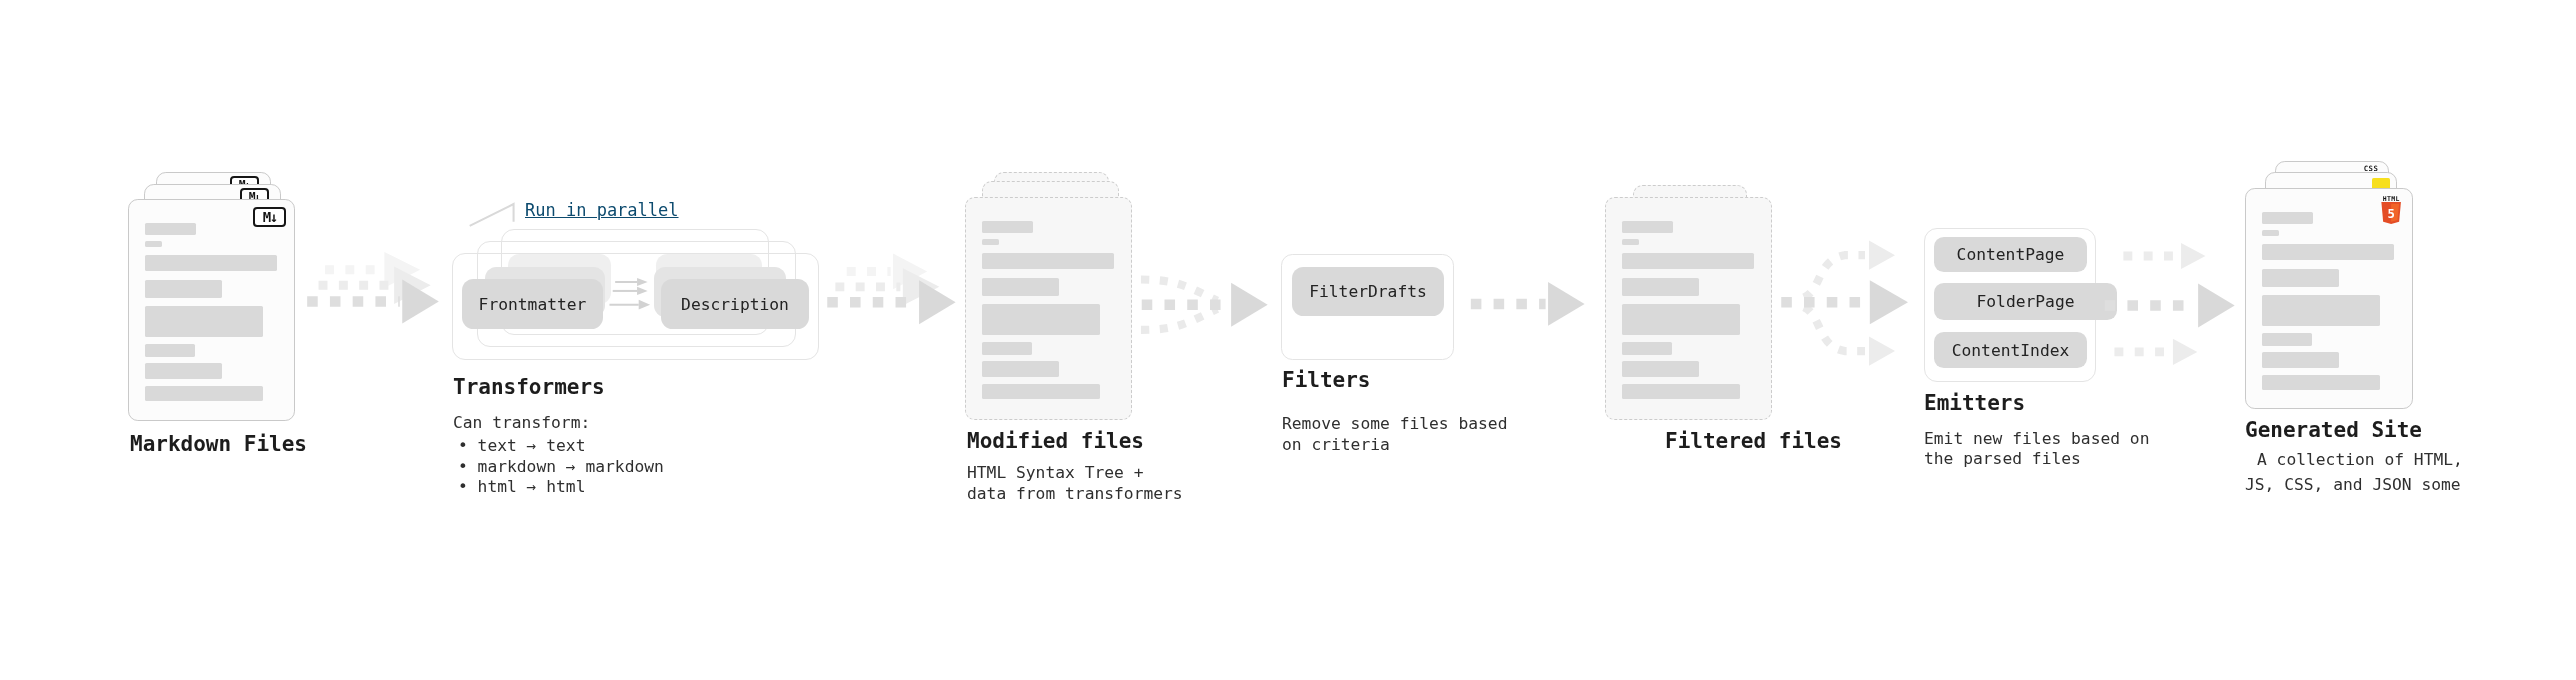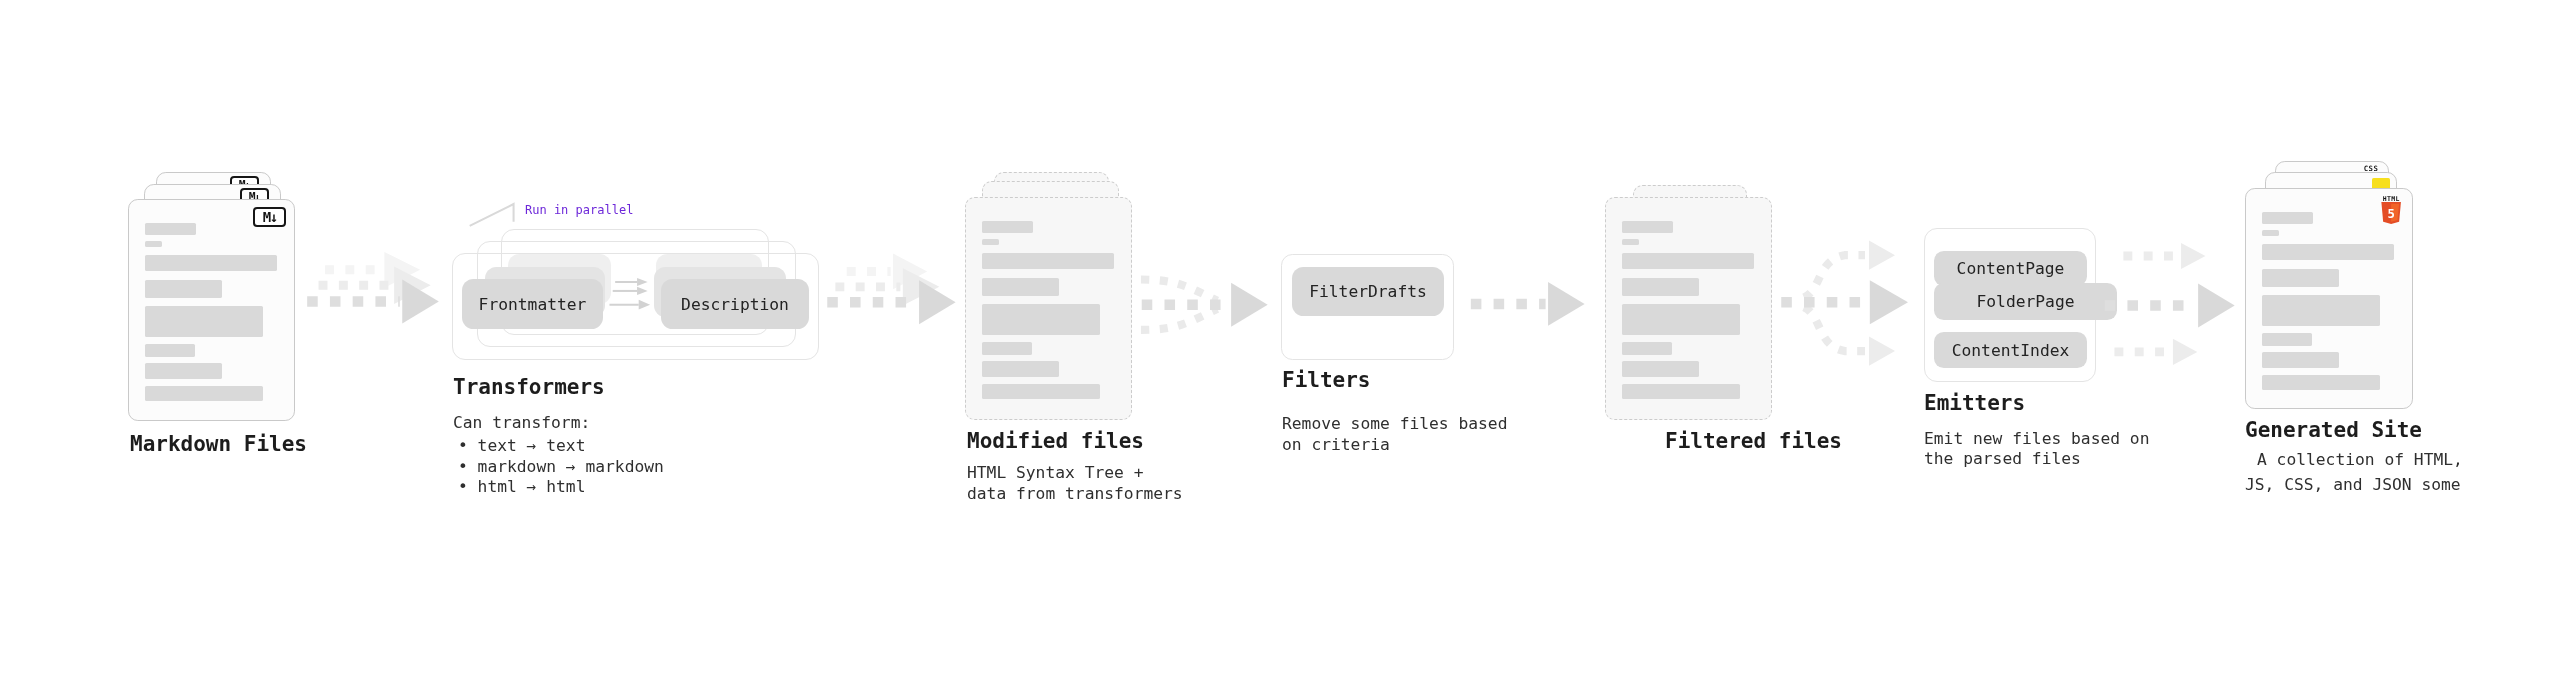--- a/index.html
+++ b/index.html
@@ -38,21 +38,21 @@
   .outline-box{position:absolute;border:1.6px solid #e4e4e4;border-radius:13px;box-sizing:border-box;background:transparent;}
   
   .pill{position:absolute;display:flex;align-items:center;justify-content:center;
     background:#d9d9d9;border-radius:11.4px;font-size:16.3px;color:#232323;white-space:nowrap;}
   .pill.ghost1{background:#e4e4e4;}
   .pill.ghost2{background:#efefef;}
   .pill.small{border-radius:9.8px;}
   
   .title{position:absolute;font-size:21px;font-weight:600;color:#1d1d1d;white-space:nowrap;line-height:24.4px;}
   .body-text{position:absolute;font-size:16.3px;color:#2f2f2f;white-space:nowrap;line-height:19.5px;}
-  .annotation{position:absolute;font-size:12px;color:#6d28d9;white-space:nowrap;line-height:19.5px;}
+  .annotation{position:absolute;font-size:17px;color:#0c4a6e;white-space:nowrap;line-height:19.5px;text-decoration:underline;}
   
   svg.overlay{position:absolute;left:0;top:0;pointer-events:none;}
   .dash-main{stroke:#dedede;stroke-width:13;stroke-dasharray:13 15;fill:none;}
   .dash-light{stroke:#ececec;stroke-width:11;stroke-dasharray:11 14;fill:none;}
   .dash-faint{stroke:#f4f4f4;stroke-width:11;stroke-dasharray:11 14;fill:none;}
   .dash-curve{stroke:#eaeaea;stroke-width:10;stroke-dasharray:10 13;fill:none;}
   .head-main{fill:#d9d9d9;}
   .head-light{fill:#ececec;}
   .head-faint{fill:#f4f4f4;}
   .thin-arrow{stroke:#d2d2d2;stroke-width:2.5;fill:none;}
@@ -137,21 +137,21 @@
       <div class="bar bar3"></div>
       <div class="bar bar4"></div>
       <div class="bar bar5"></div>
       <div class="bar bar6"></div>
       <div class="bar bar7"></div>
       <div class="bar bar8"></div>
     </div>
   <div class="title" style="left:1665px;top:429px;">Filtered files</div>
 
   <div class="outline-box" style="left:1924px;top:228px;width:172px;height:154px;"></div>
-  <div class="pill small" style="left:1934px;top:251px;width:153px;height:35px;">ContentPage</div>
+  <div class="pill small" style="left:1934px;top:237px;width:153px;height:35px;">ContentPage</div>
   <div class="pill small" style="left:1934px;top:283px;width:183px;height:37px;">FolderPage</div>
   <div class="pill small" style="left:1934px;top:332px;width:153px;height:36px;">ContentIndex</div>
   <div class="title" style="left:1924px;top:391px;">Emitters</div>
   <div class="body-text" style="left:1924px;top:429px;">Emit new files based on</div>
   <div class="body-text" style="left:1924px;top:449px;">the parsed files</div>
 
   <div class="card solid" style="left:2275px;top:161px;width:114px;height:221px;">
     <div class="css-badge">
       <span class="css-word">CSS</span>
       <div class="css-bar"></div>

